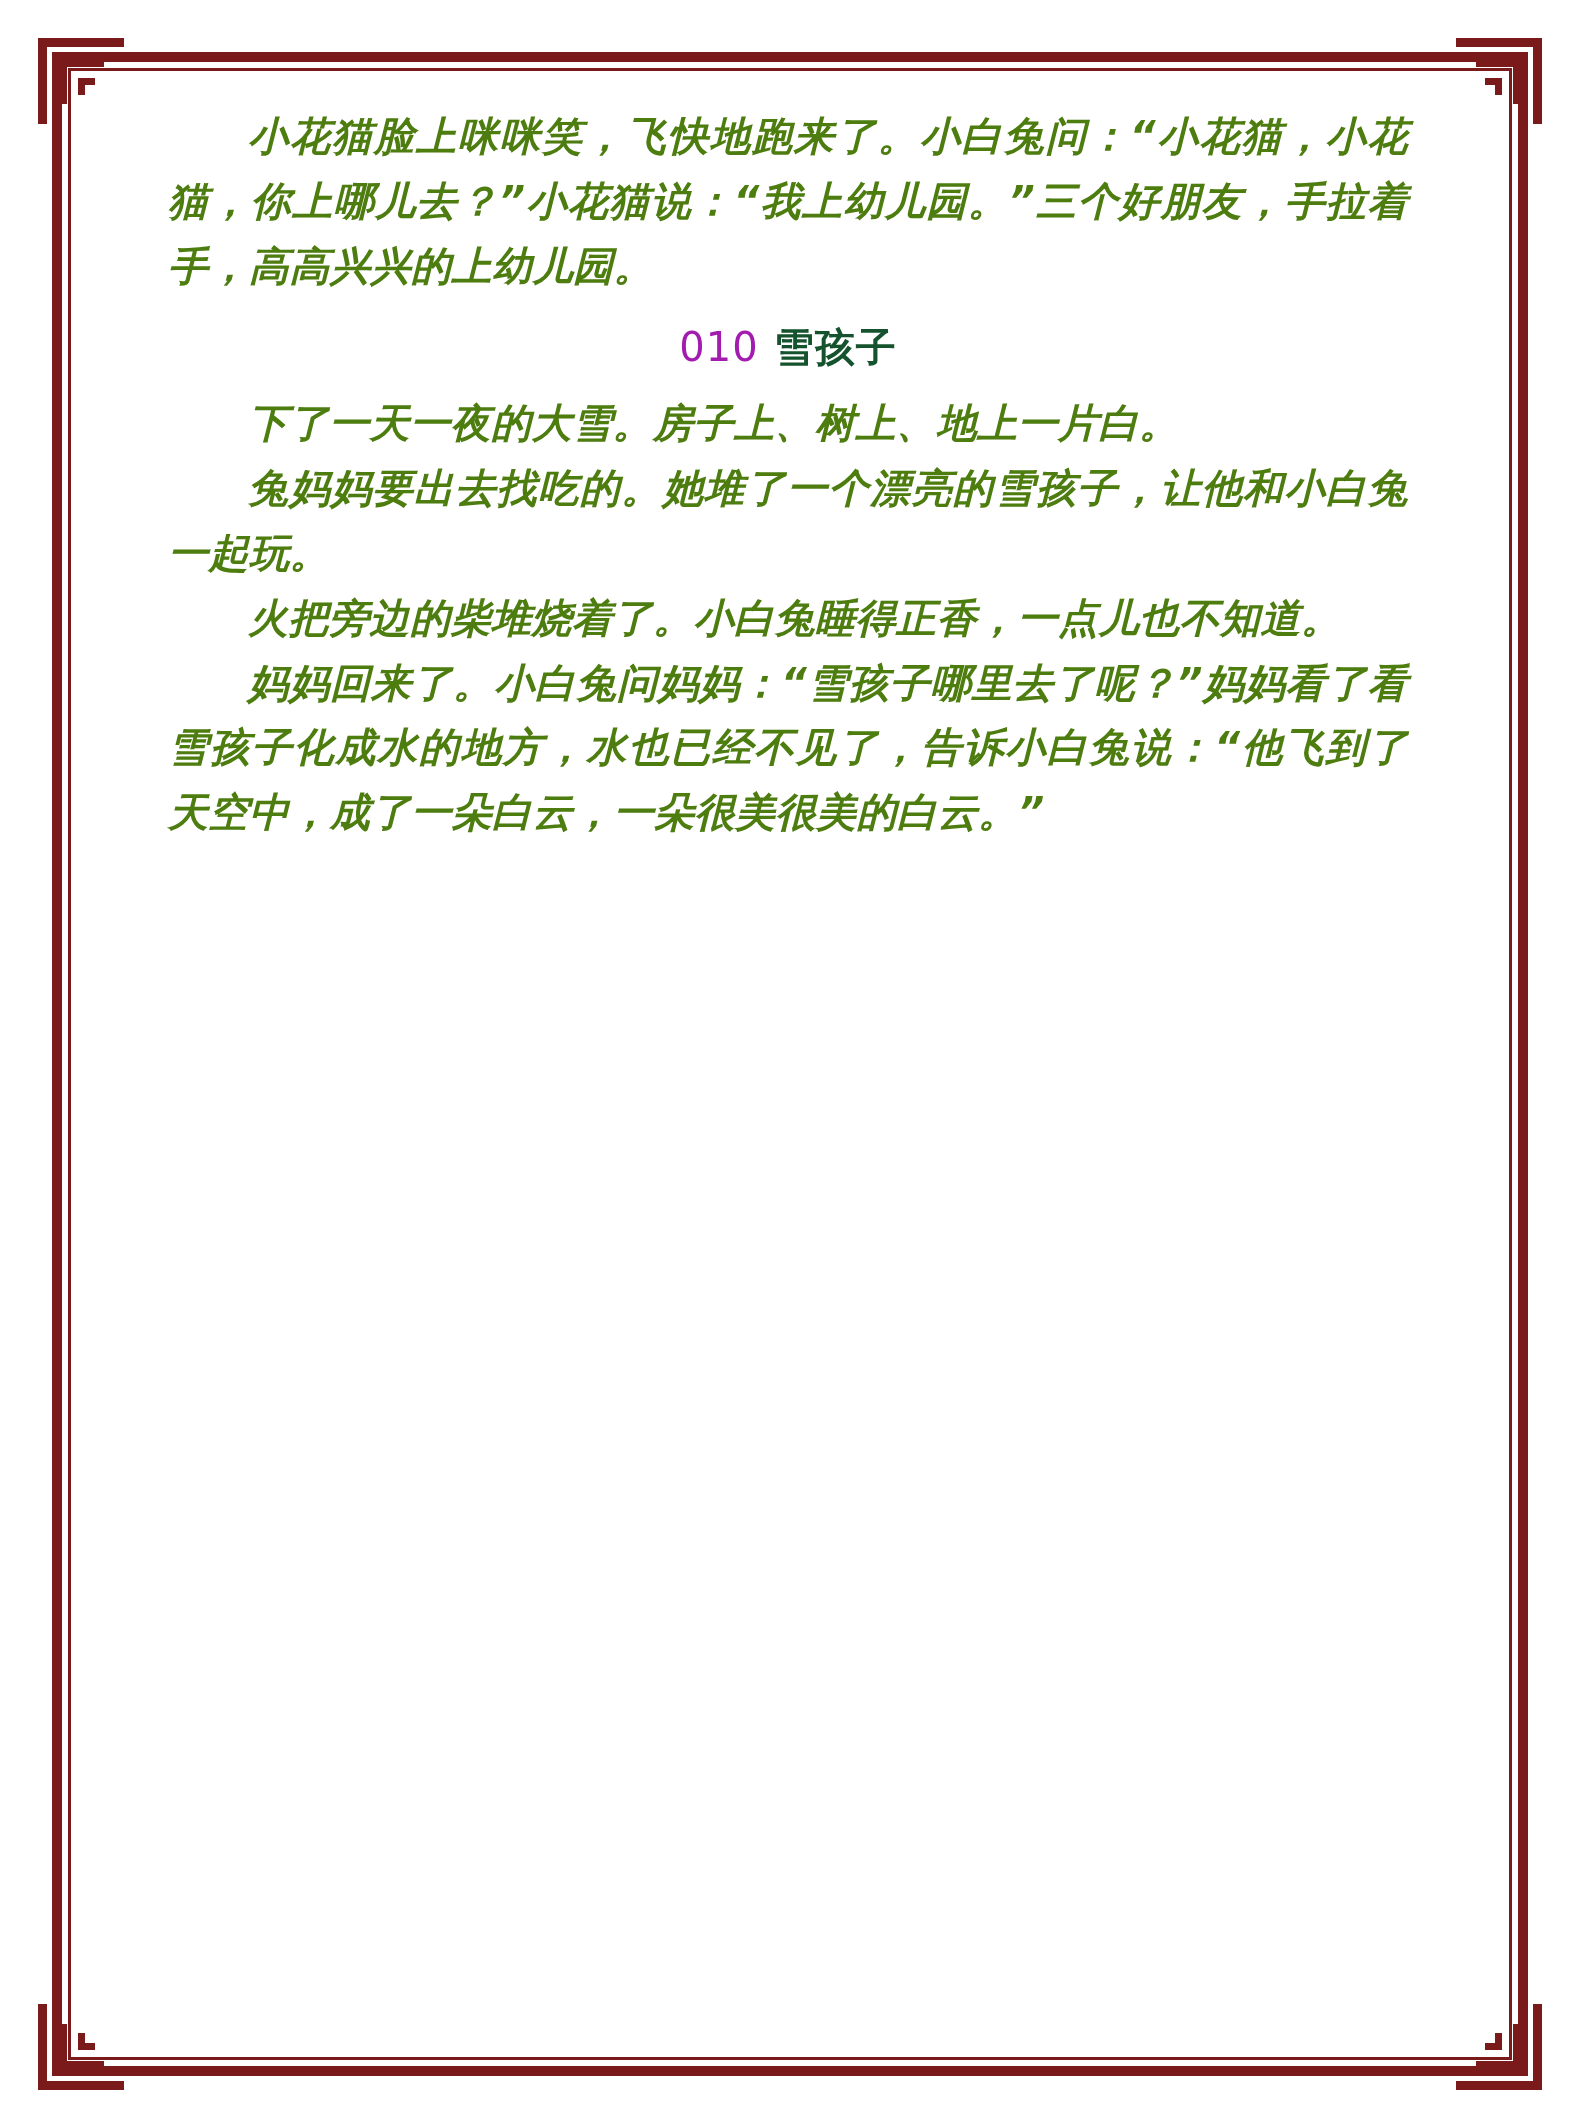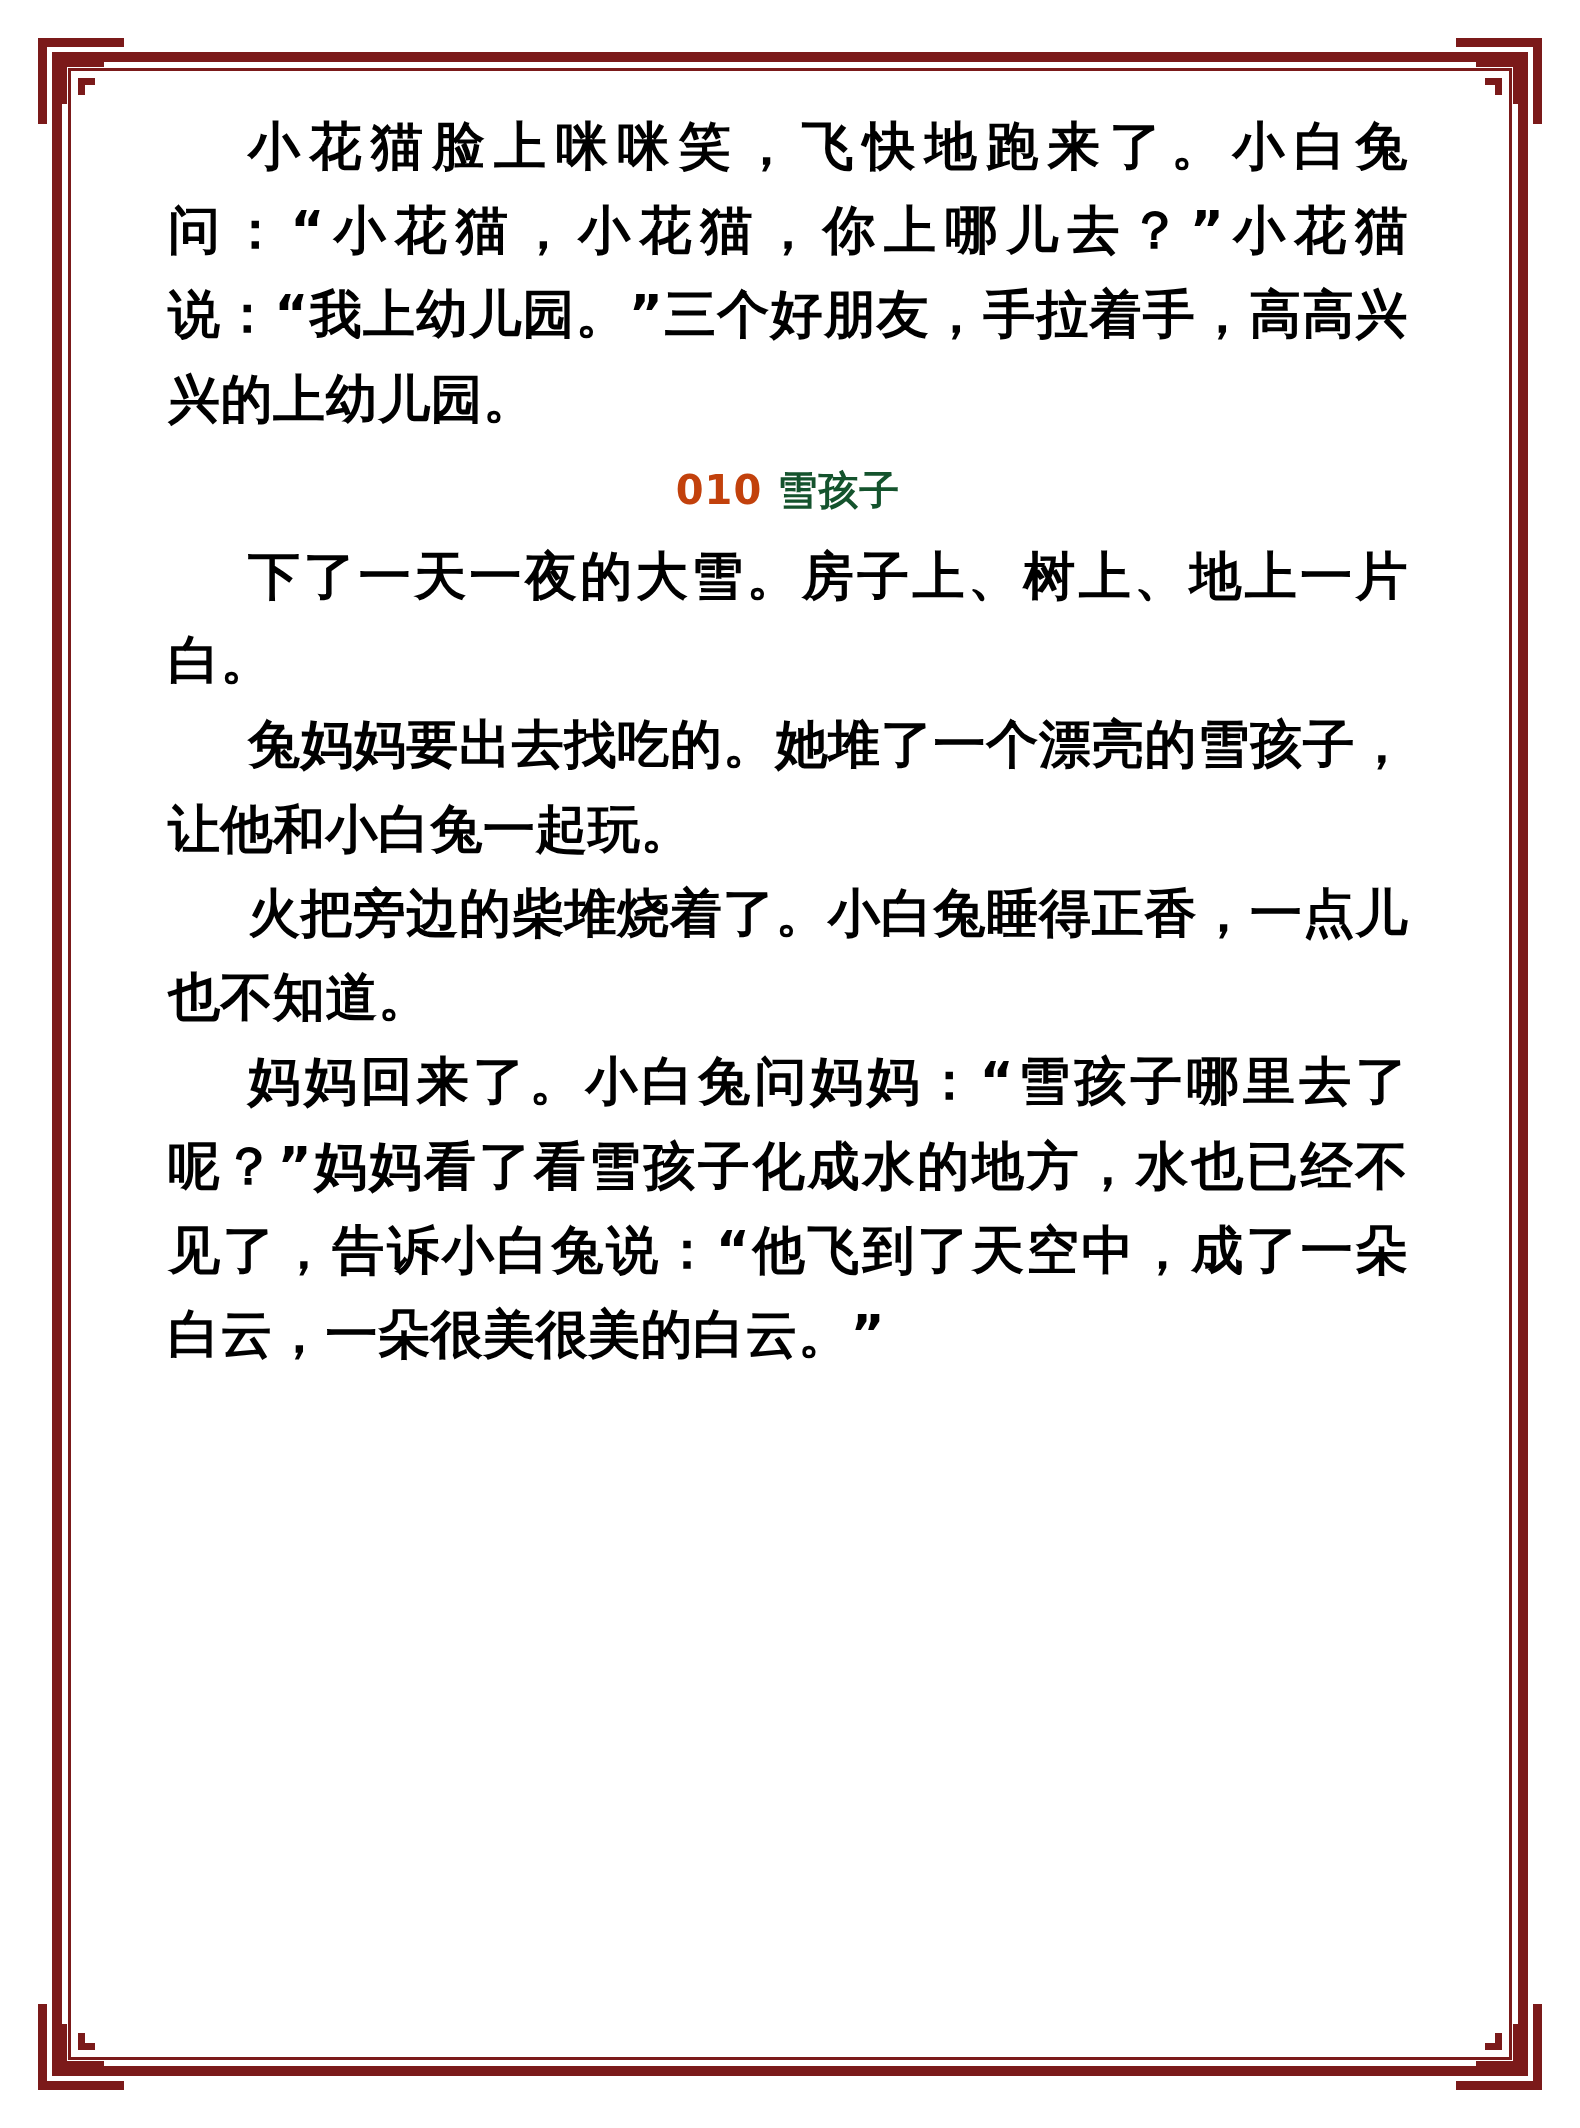--- a/index.html
+++ b/index.html
@@ -68,41 +68,42 @@
   .content {
     position: absolute;
     left: 168px;
     top: 104px;
     width: 1240px;
     box-sizing: border-box;
   }
 
   p.para {
     margin: 0 0 0 0;
-    font-size: 52px;
+    font-size: 40px;
     line-height: 1.62;
-    color: #000000;
+    color: #4d7c0f;
     font-weight: 700;
     letter-spacing: 0.5px;
     text-align: justify;
     text-justify: inter-character;
+    font-style: italic;
   }
   p.indent {
     text-indent: 80px;
   }
   h2.section-title {
     margin: 22px 0 16px 0;
     text-align: center;
     font-size: 40px;
     font-weight: 700;
     letter-spacing: 1px;
   }
   .title-num {
-    color: #c2410c;
-    font-weight: 700;
+    color: #a21caf;
+    font-weight: 400;
   }
   .title-text {
     color: #14532d;
     font-weight: 700;
   }
 </style>
 </head>
 <body>
 
 <div class="page">

